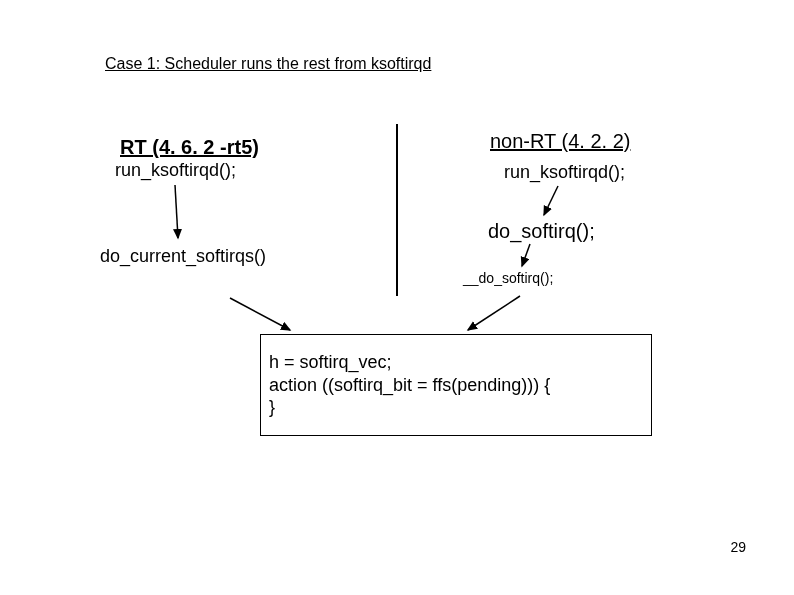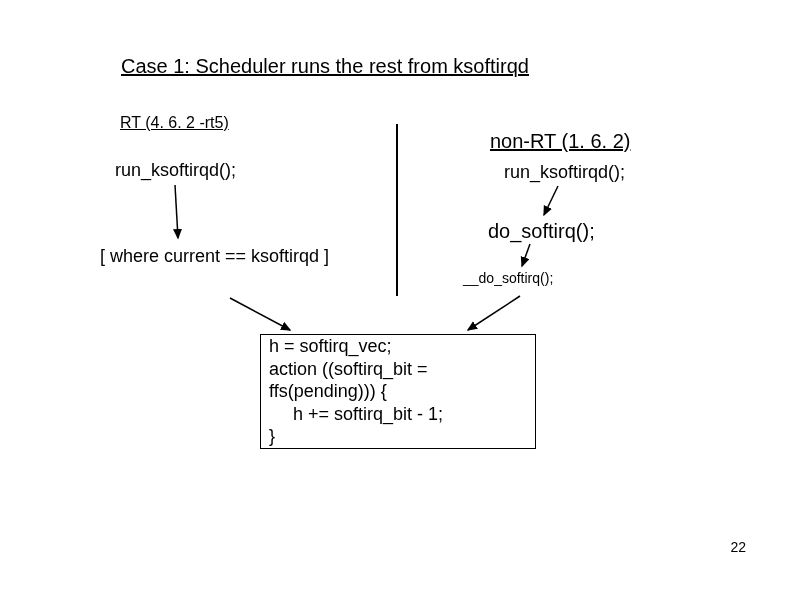--- a/index.html
+++ b/index.html
@@ -7,30 +7,31 @@
     width: 794px;
     height: 595px;
     background: #fff;
     position: relative;
     font-family: Arial, Helvetica, sans-serif;
     color: #000;
   }
   .title {
     position: absolute;
     top: 55px;
-    left: 121px;
-    font-size: 20px;
+    left: 105px;
+    font-size: 16px;
     text-decoration: underline;
   }
   .rt-heading {
     position: absolute;
-    top: 114px;
+    top: 136px;
     left: 120px;
-    font-size: 16px;
+    font-size: 20px;
     text-decoration: underline;
+    font-weight: bold;
   }
   .nonrt-heading {
     position: absolute;
     top: 130px;
     left: 490px;
     font-size: 20px;
     text-decoration: underline;
   }
   .rt-call1 {
     position: absolute;
@@ -71,23 +72,23 @@
     top: 124px;
     left: 396px;
     width: 2px;
     height: 172px;
     background: #000;
   }
   .codebox {
     position: absolute;
     top: 334px;
     left: 260px;
-    width: 276px;
+    width: 392px;
     border: 1.5px solid #000;
-    padding: 0 8px;
+    padding: 16px 8px;
     font-size: 18px;
     line-height: 1.25;
   }
   .codebox .ind1 { padding-left: 24px; display: block; }
   .codebox .line { display: block; }
   .page-num {
     position: absolute;
     bottom: 40px;
     right: 48px;
     font-size: 14px;
@@ -100,42 +101,41 @@
     height: 595px;
     pointer-events: none;
   }
 </style>
 </head>
 <body>
 
 <div class="title">Case 1: Scheduler runs the rest from ksoftirqd</div>
 
 <div class="rt-heading">RT (4. 6. 2 -rt5)</div>
-<div class="nonrt-heading">non-RT (1. 6. 2)</div>
+<div class="nonrt-heading">non-RT (4. 2. 2)</div>
 
 <div class="rt-call1">run_ksoftirqd();</div>
 <div class="nonrt-call1">run_ksoftirqd();</div>
 
 <div class="nonrt-call2">do_softirq();</div>
 <div class="nonrt-call3">__do_softirq();</div>
 
 <div class="rt-call2">
-  <span class="line2">[ where current == ksoftirqd ]</span>
+  <span>do_current_softirqs()</span>
 </div>
 
 <div class="divider"></div>
 
 <div class="codebox">
   <span class="line">h = softirq_vec;</span>
   <span class="line">action ((softirq_bit = ffs(pending))) {</span>
-  <span class="ind1">h += softirq_bit - 1;</span>
   <span class="line">}</span>
 </div>
 
-<div class="page-num">22</div>
+<div class="page-num">29</div>
 
 <svg class="arrows">
   <defs>
     <marker id="arrowhead" markerWidth="8" markerHeight="8" refX="6" refY="3" orient="auto">
       <polygon points="0 0, 7 3, 0 6" fill="#000"></polygon>
     </marker>
   </defs>
 
   <line x1="175" y1="185" x2="178" y2="238" stroke="#000" stroke-width="1.5" marker-end="url(#arrowhead)"></line>
 

